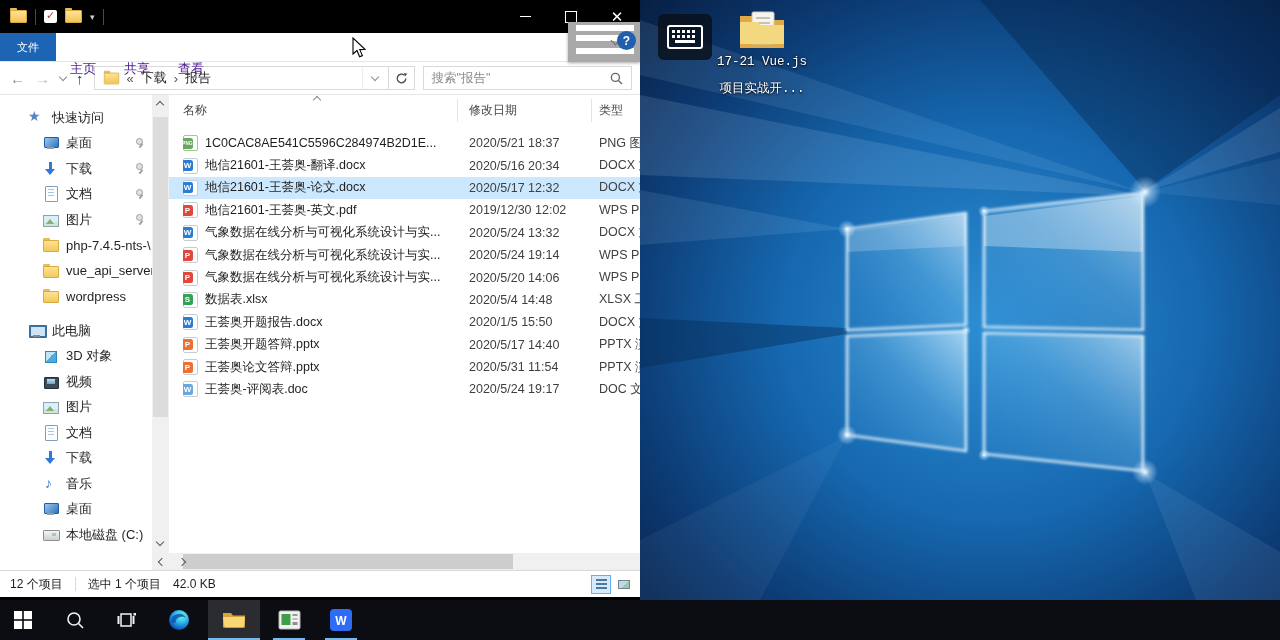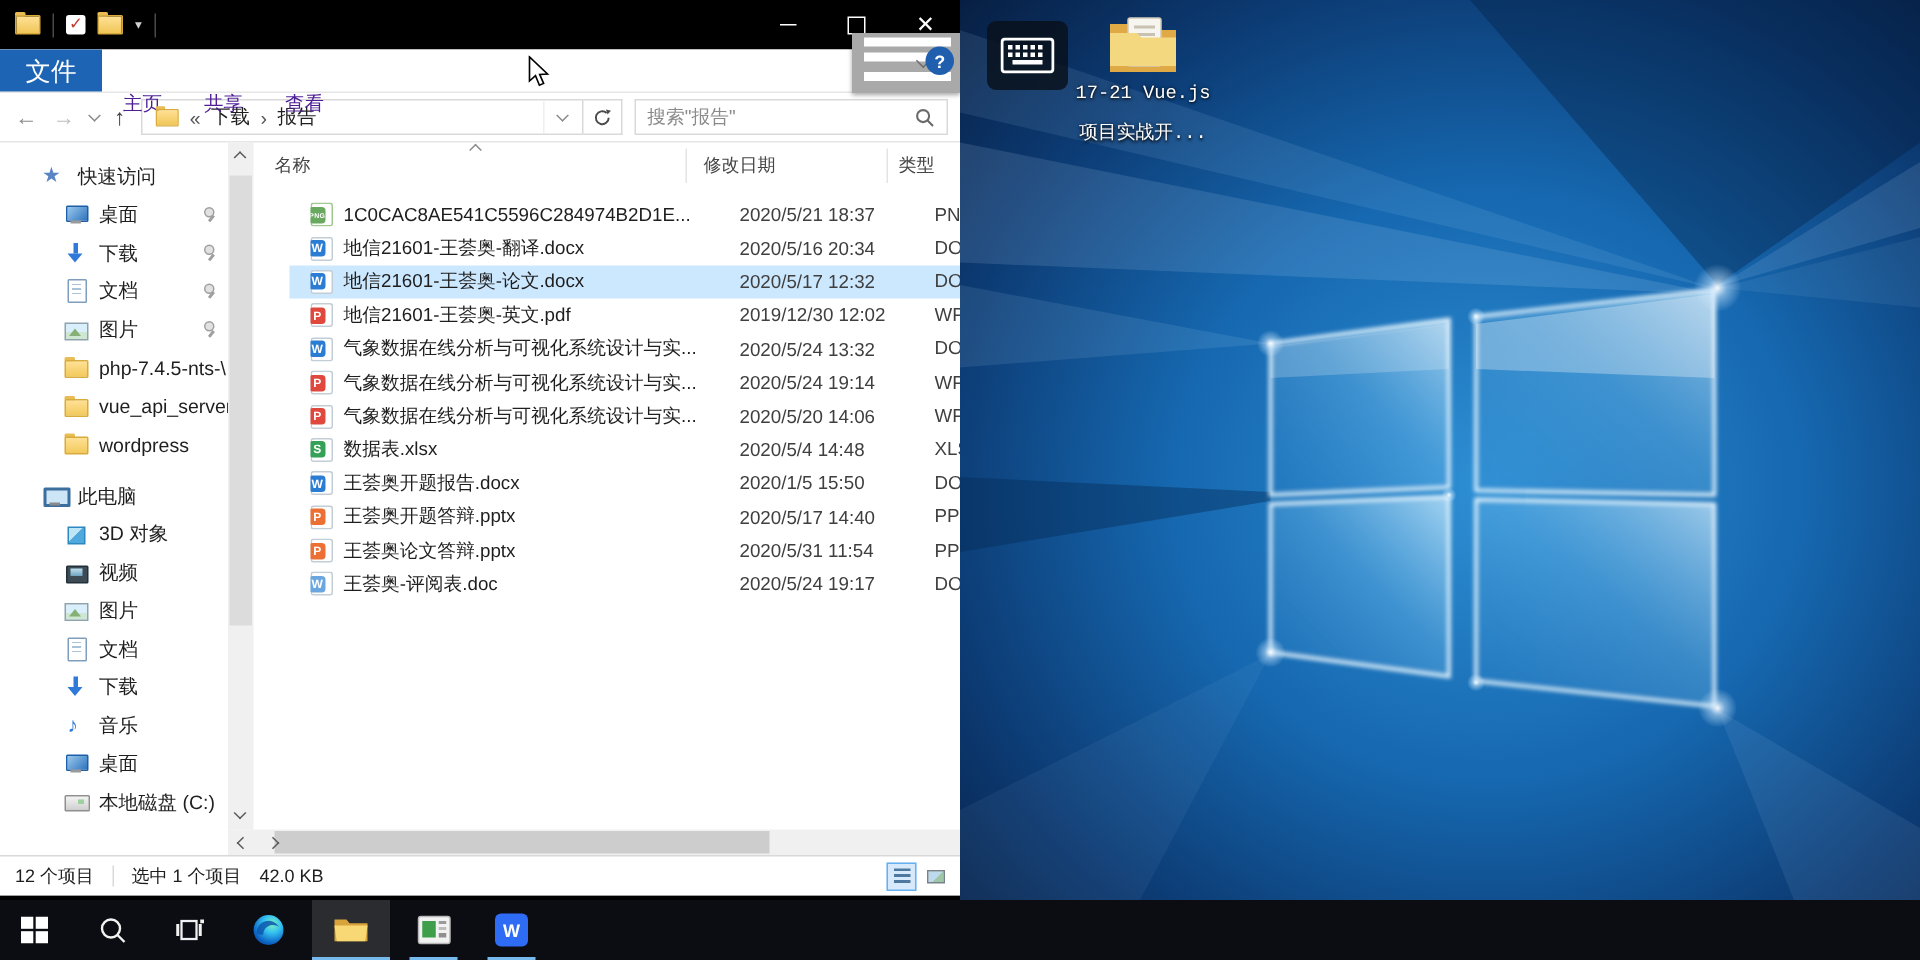--- a/index.html
+++ b/index.html
@@ -28,21 +28,21 @@
   .ticon-check { width:13px; height:13px; background:#fff; border-radius:2px; position:relative; }
   .ticon-check::after { content:"✓"; position:absolute; left:2px; top:-1px; color:#c43b2e; font-size:11px; font-weight:bold; }
   .ticon-caret { color:#cfcfcf; font-size:9px; }
   .win-controls { position:absolute; right:0; top:0; height:33px; display:flex; }
   .wc { width:46px; height:33px; display:flex; align-items:center; justify-content:center; color:#fff; }
   .wc-min::after { content:""; width:11px; height:1.4px; background:#fff; }
   .wc-max::after { content:""; width:10px; height:10px; border:1.4px solid #fff; }
   .wc-close { font-size:15px; line-height:1; }
 
   .menubar { position:relative; height:29px; background:#fff; display:flex; align-items:stretch; border-bottom:1px solid #e6e6e6; }
-  .menu-file { background:#1d65b4; color:#fff; padding:0 17px; display:flex; align-items:center; font-size:17px; }
+  .menu-file { background:#1d65b4; color:#fff; padding:0 17px; display:flex; align-items:center; font-size:11px; }
   .menu-item { color:#4c1d95; padding:0 14px; display:flex; align-items:center; font-size:13px;margin-top:36px; }
 
   
   .ribbon-overlay { position:absolute; left:568px; top:22px; width:72px; height:40px; background:#a9a9a9;
     box-shadow:0 1px 3px rgba(0,0,0,.35); z-index:30; }
   .ribbon-overlay .bar { position:absolute; left:8px; height:6px; background:#fff; }
   .ro-b1 { top:3px; width:58px; }
   .ro-b2 { top:13px; width:46px; }
   .ro-b3 { top:26px; width:58px; }
   .ro-chev { position:absolute; left:44px; top:15px; width:7px; height:7px;
@@ -106,21 +106,21 @@
 
   
   .filelist { flex:1; position:relative; overflow:hidden; display:flex; flex-direction:column; }
   .headers { display:flex; height:31px; align-items:center; font-size:12px; color:#454545; position:relative; flex:0 0 31px; }
   .h-name { width:300px; padding-left:14px; }
   .h-date { width:130px; }
   .h-type { flex:1; }
   .h-sep { position:absolute; top:4px; bottom:4px; width:1px; background:#e4e4e4; }
   .sort-up { position:absolute; left:145px; top:2px; width:6px; height:6px;
     border-right:1.3px solid #8a8a8a; border-bottom:1.3px solid #8a8a8a; transform:rotate(-135deg); }
-  .rows { padding-top:6px;padding-left:24px; }
+  .rows { padding-top:6px; }
   .frow { display:flex; align-items:center; height:22.4px; font-size:12.5px; color:#1e1e1e; padding-left:14px; }
   .frow.selected { background:#cce8ff; }
   .c-name { width:286px; display:flex; align-items:center; gap:7px; overflow:hidden; white-space:nowrap; }
   .c-date { width:130px; color:#3f3f3f; white-space:nowrap; }
   .c-type { flex:1; color:#3f3f3f; white-space:nowrap; overflow:hidden; }
   .ficon { width:15px; height:16px; position:relative; flex:0 0 15px; }
   .ficon .page { position:absolute; inset:0; background:#fff; border:1px solid #c3cdd6; border-radius:2px; }
   .ficon .badge { position:absolute; left:-1px; top:2.5px; width:11px; height:11px; border-radius:2.5px;
     color:#fff; font-size:8px; font-weight:bold; display:flex; align-items:center; justify-content:center; }
   .ficon[data-icon="png"] .page { border-color:#9fca8f; }

